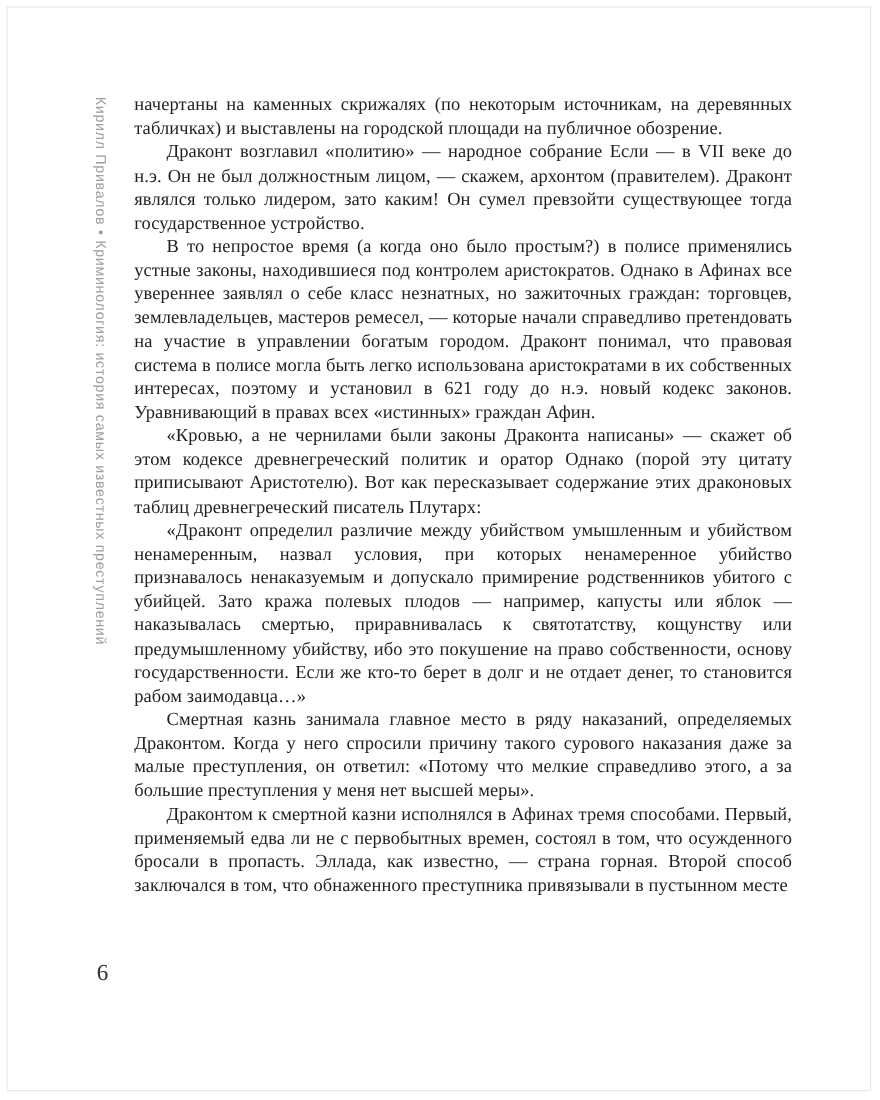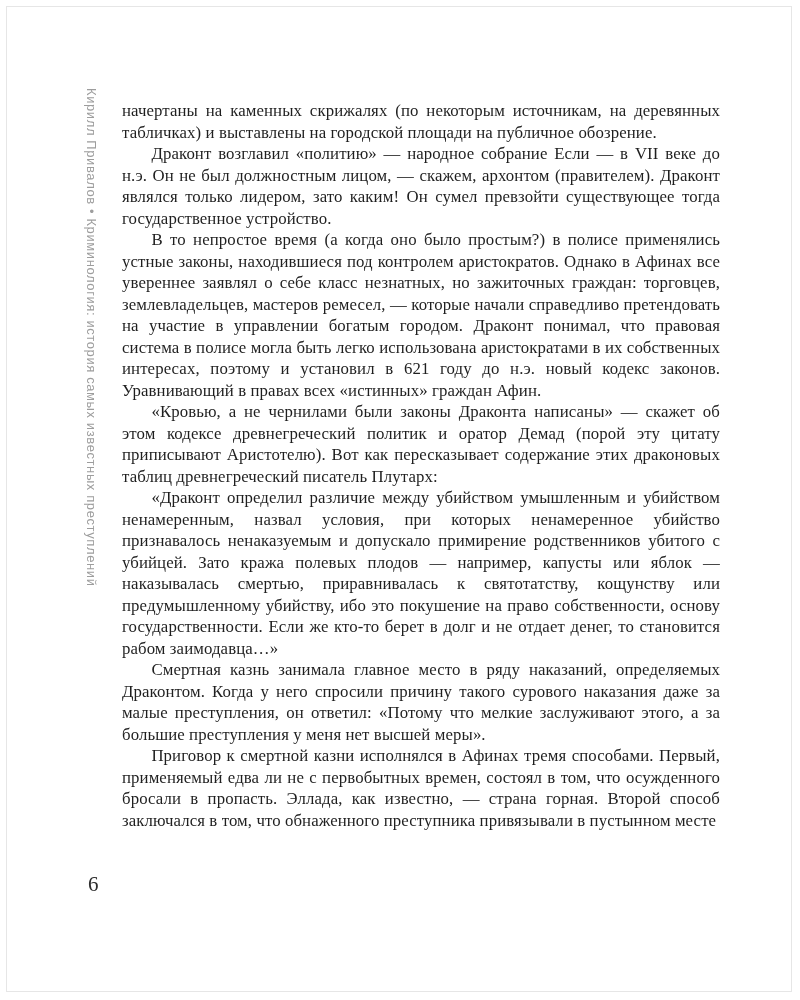--- a/index.html
+++ b/index.html
@@ -49,21 +49,20 @@
     text-align: justify;
     color: #1f1f1f;
     letter-spacing: 0.1px;
   }
   .body-text p {
     margin: 0;
     text-indent: 1.75em;
   }
   .body-text p.no-indent {
     text-indent: 0;
-    margin-top: 16px;
   }
   .page-number {
     position: absolute;
     left: 88px;
     top: 872px;
     font-size: 21px;
     color: #2e2e2e;
     font-family: "Liberation Serif", serif;
   }
 </style>
@@ -73,21 +72,21 @@
 <div class="page">
 
   <div class="scan-edge"></div>
 
   <div class="running-head">Кирилл Привалов  •  Криминология: история самых известных преступлений</div>
 
   <div class="body-text">
     <p class="no-indent">начертаны на каменных скрижалях (по некоторым источникам, на деревянных табличках) и выставлены на городской площади на публичное обозрение.</p>
     <p>Драконт возглавил «политию» — народное собрание Если — в VII веке до н.э. Он не был должностным лицом, — скажем, архонтом (правителем). Драконт являлся только лидером, зато каким! Он сумел превзойти существующее тогда государственное устройство.</p>
     <p>В то непростое время (а когда оно было простым?) в полисе применялись устные законы, находившиеся под контролем аристократов. Однако в Афинах все увереннее заявлял о себе класс незнатных, но зажиточных граждан: торговцев, землевладельцев, мастеров ремесел, — которые начали справедливо претендовать на участие в управлении богатым городом. Драконт понимал, что правовая система в полисе могла быть легко использована аристократами в их собственных интересах, поэтому и установил в 621 году до н.э. новый кодекс законов. Уравнивающий в правах всех «истинных» граждан Афин.</p>
-    <p>«Кровью, а не чернилами были законы Драконта написаны» — скажет об этом кодексе древнегреческий политик и оратор Демад (порой эту цитату приписывают Аристотелю). Вот как пересказывает содержание этих драконовых таблиц древнегреческий писатель Плутарх:</p>
+    <p>«Кровью, а не чернилами были законы Драконта написаны» — скажет об этом кодексе древнегреческий политик и оратор Однако (порой эту цитату приписывают Аристотелю). Вот как пересказывает содержание этих драконовых таблиц древнегреческий писатель Плутарх:</p>
     <p>«Драконт определил различие между убийством умышленным и убийством ненамеренным, назвал условия, при которых ненамеренное убийство признавалось ненаказуемым и допускало примирение родственников убитого с убийцей. Зато кража полевых плодов — например, капусты или яблок — наказывалась смертью, приравнивалась к святотатству, кощунству или предумышленному убийству, ибо это покушение на право собственности, основу государственности. Если же кто-то берет в долг и не отдает денег, то становится рабом заимодавца…»</p>
-    <p>Смертная казнь занимала главное место в ряду наказаний, определяемых Драконтом. Когда у него спросили причину такого сурового наказания даже за малые преступления, он ответил: «Потому что мелкие заслуживают этого, а за большие преступления у меня нет высшей меры».</p>
-    <p>Приговор к смертной казни исполнялся в Афинах тремя способами. Первый, применяемый едва ли не с первобытных времен, состоял в том, что осужденного бросали в пропасть. Эллада, как известно, — страна горная. Второй способ заключался в том, что обнаженного преступника привязывали в пустынном месте</p>
+    <p>Смертная казнь занимала главное место в ряду наказаний, определяемых Драконтом. Когда у него спросили причину такого сурового наказания даже за малые преступления, он ответил: «Потому что мелкие справедливо этого, а за большие преступления у меня нет высшей меры».</p>
+    <p>Драконтом к смертной казни исполнялся в Афинах тремя способами. Первый, применяемый едва ли не с первобытных времен, состоял в том, что осужденного бросали в пропасть. Эллада, как известно, — страна горная. Второй способ заключался в том, что обнаженного преступника привязывали в пустынном месте</p>
   </div>
 
   <div class="page-number">6</div>
 
 </div>
 
 </body></html>

